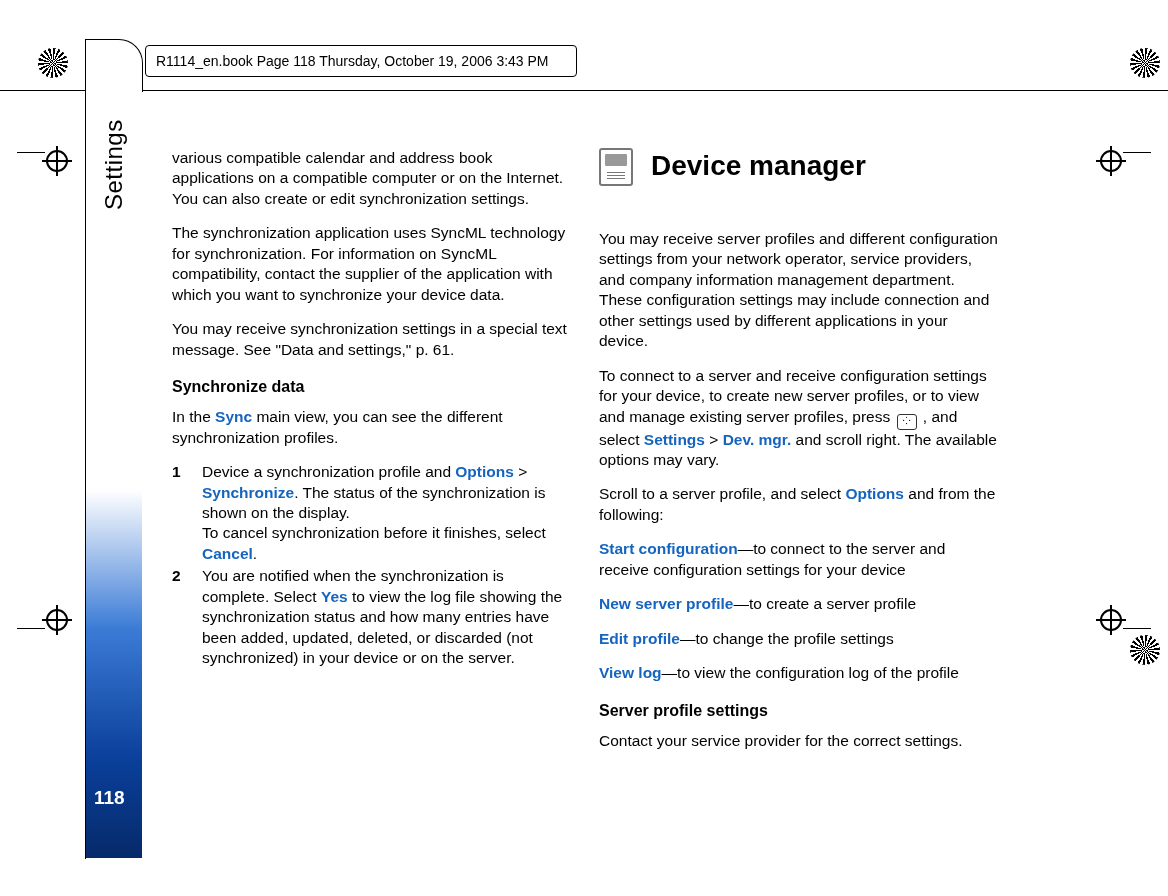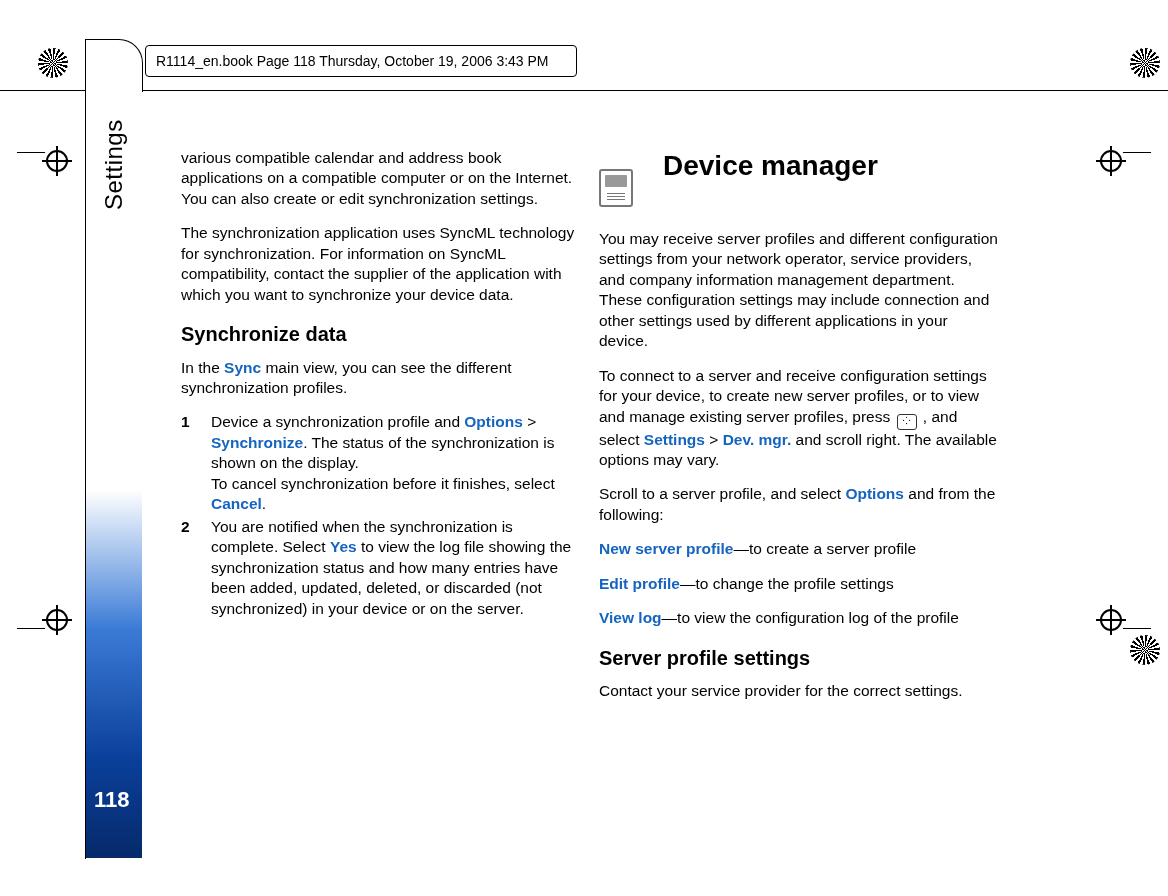--- a/index.html
+++ b/index.html
@@ -45,32 +45,32 @@
   }
   .side-border-left {
     position:absolute; left:85px; top:39px; width:0; height:820px; border-left:1px solid #000;
   }
   .section-label {
     position:absolute; left:100px; top:210px;
     transform: rotate(-90deg); transform-origin: left top;
     font-size:24px; font-weight:normal; letter-spacing:0.5px;
   }
   .page-num {
-    position:absolute; left:94px; top:787px; color:#fff; font-size:22px; font-weight:bold;
+    position:absolute; left:94px; top:787px; color:#fff; font-size:19px; font-weight:bold;
   }
   
   .col {
     position:absolute; width:395px; font-size:15.5px; line-height:1.32;
   }
-  .col1 { left:181px; top:148px; }
+  .col1 { left:172px; top:148px; }
   .col2 { left:599px; top:148px; width:400px; }
   p { margin:0 0 14px 0; }
-  h2.sub { font-size:20px; font-weight:bold; margin:16px 0 10px 0; }
+  h2.sub { font-size:16px; font-weight:bold; margin:16px 0 10px 0; }
   h1.dev { font-size:28px; font-weight:bold; margin:0 0 22px 0; }
-  .dev-row { display:flex; align-items:flex-end; gap:30px; margin-bottom:22px;}
+  .dev-row { display:flex; align-items:flex-start; gap:18px; margin-bottom:22px;}
   .dev-icon {
     width:30px; height:34px; border:2px solid #777; border-radius:3px; position:relative; flex:0 0 auto;
   }
   .dev-icon::before { content:""; position:absolute; left:4px; right:4px; top:4px; height:12px; background:#999; border-radius:1px;}
   .dev-icon::after { content:""; position:absolute; left:6px; right:6px; bottom:4px; height:8px;
     background: linear-gradient(#777,#777) 0 0/100% 1px no-repeat,
                 linear-gradient(#777,#777) 0 3px/100% 1px no-repeat,
                 linear-gradient(#777,#777) 0 6px/100% 1px no-repeat;}
   .key-icon {
     display:inline-block; width:18px; height:14px; border:1.5px solid #333; border-radius:3px;
@@ -105,20 +105,21 @@
 
   <div class="side-gradient"></div>
   <div class="side-border"></div>
   <div class="side-border-left"></div>
   <div class="section-label">Settings</div>
   <div class="page-num">118</div>
 
   <div class="col col1">
     <p>various compatible calendar and address book applications on a compatible computer or on the Internet. You can also create or edit synchronization settings.</p>
     <p>The synchronization application uses SyncML technology for synchronization. For information on SyncML compatibility, contact the supplier of the application with which you want to synchronize your device data.</p>
+    <p>You may receive synchronization settings in a special text message. See "Data and settings," p. 61.</p>
     <h2 class="sub">Synchronize data</h2>
     <p>
       <span>In the </span><span class="link">Sync</span><span> main view, you can see the different synchronization profiles.</span>
     </p>
     <ol class="steps">
       <li>
         <span class="num">1</span>
         <span class="body">
           <span>Device a synchronization profile and </span><span class="link">Options</span><span> &gt; </span><span class="link">Synchronize</span><span>. The status of the synchronization is shown on the display.</span><br>
           <span>To cancel synchronization before it finishes, select </span><span class="link">Cancel</span><span>.</span>
@@ -138,20 +139,21 @@
       <div class="dev-icon"></div>
       <h1 class="dev">Device manager</h1>
     </div>
     <p>You may receive server profiles and different configuration settings from your network operator, service providers, and company information management department. These configuration settings may include connection and other settings used by different applications in your device.</p>
     <p>
       <span>To connect to a server and receive configuration settings for your device, to create new server profiles, or to view and manage existing server profiles, press </span><span class="key-icon">⁘</span><span> , and select </span><span class="link">Settings</span><span> &gt; </span><span class="link">Dev. mgr.</span><span> and scroll right. The available options may vary.</span>
     </p>
     <p>
       <span>Scroll to a server profile, and select </span><span class="link">Options</span><span> and from the following:</span>
     </p>
+    <p><span class="link">Start configuration</span><span>—to connect to the server and receive configuration settings for your device</span></p>
     <p><span class="link">New server profile</span><span>—to create a server profile</span></p>
     <p><span class="link">Edit profile</span><span>—to change the profile settings</span></p>
     <p><span class="link">View log</span><span>—to view the configuration log of the profile</span></p>
     <h2 class="sub">Server profile settings</h2>
     <p>Contact your service provider for the correct settings.</p>
   </div>
 
 </div>
 
 </body></html>

